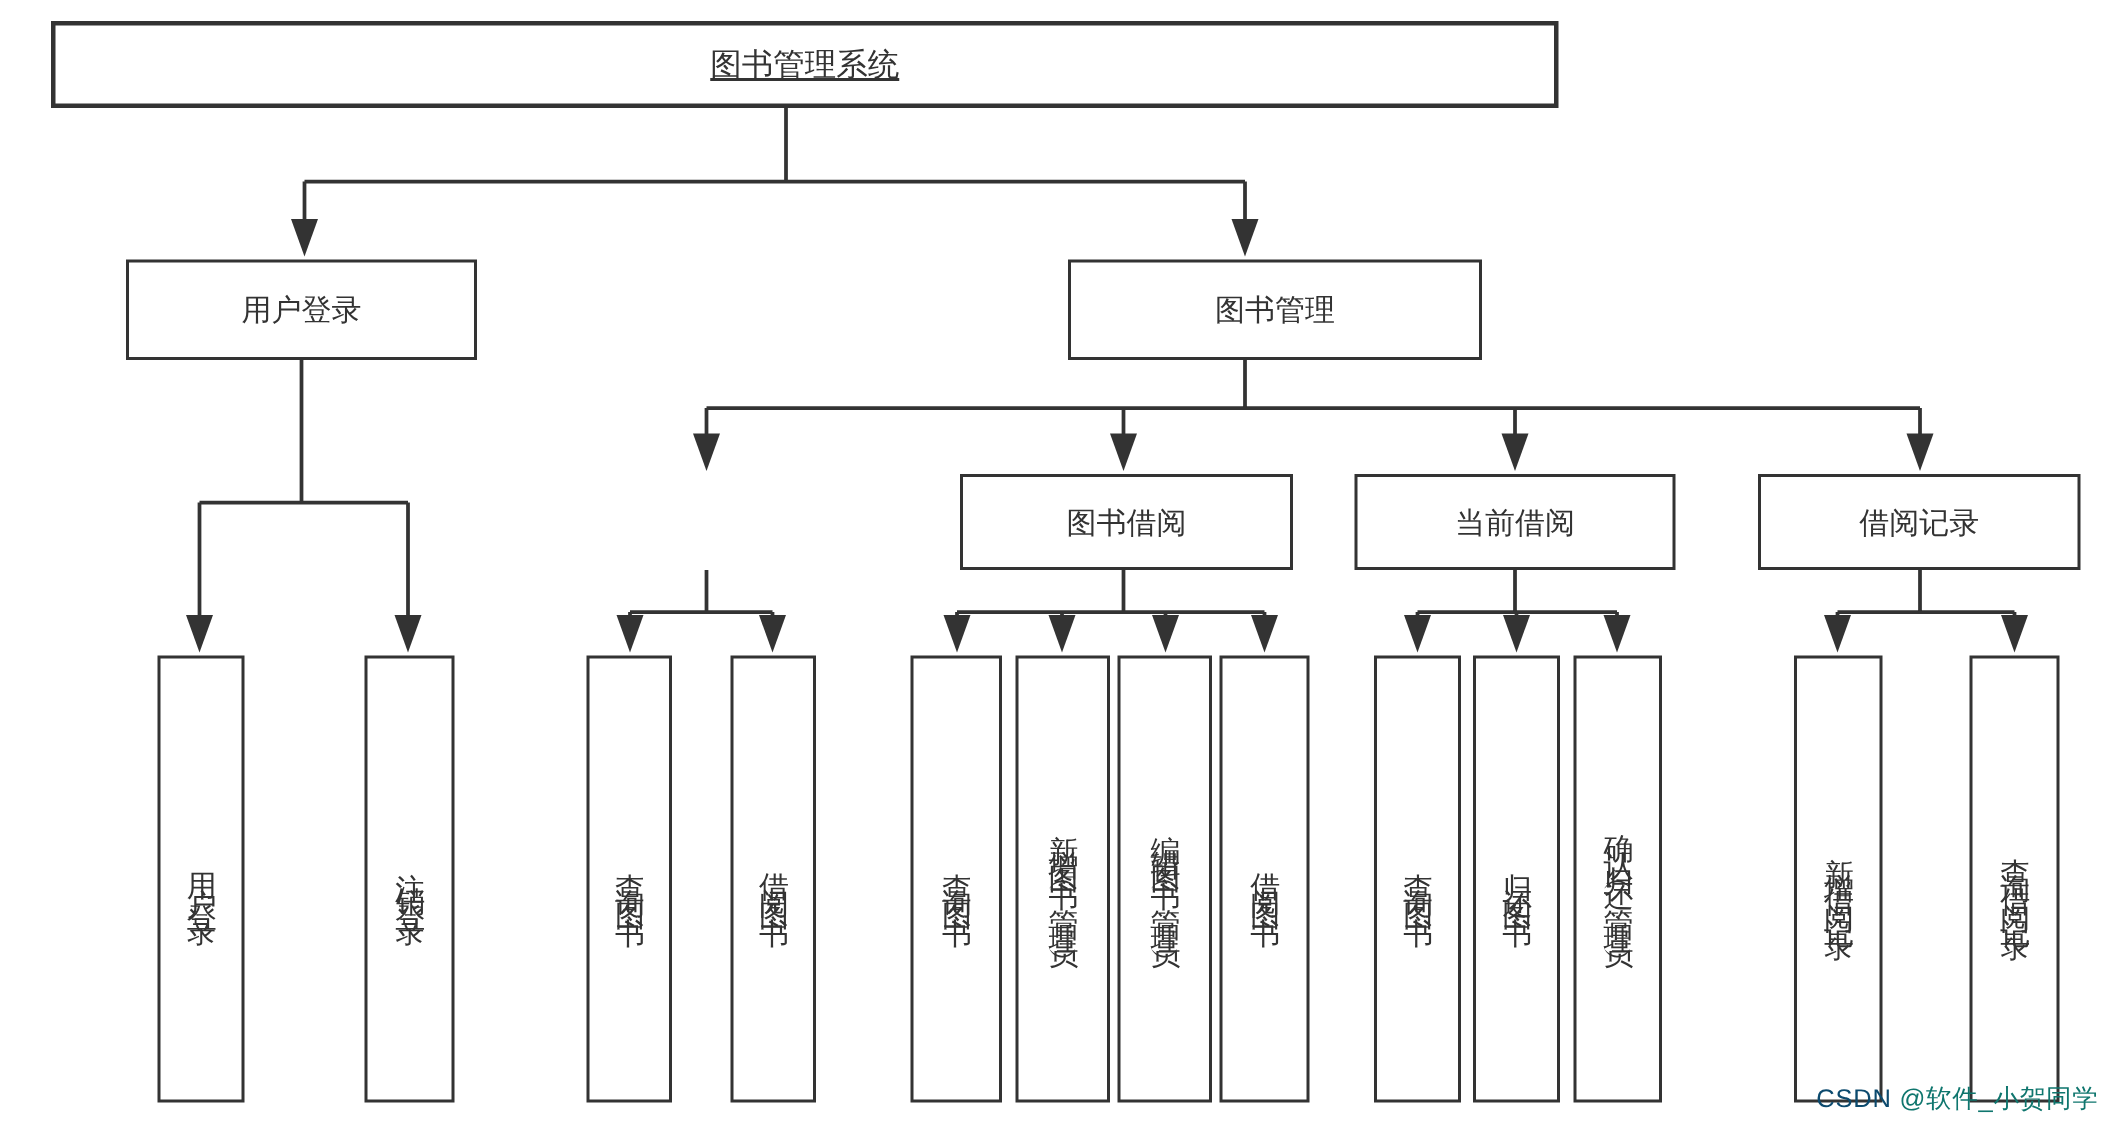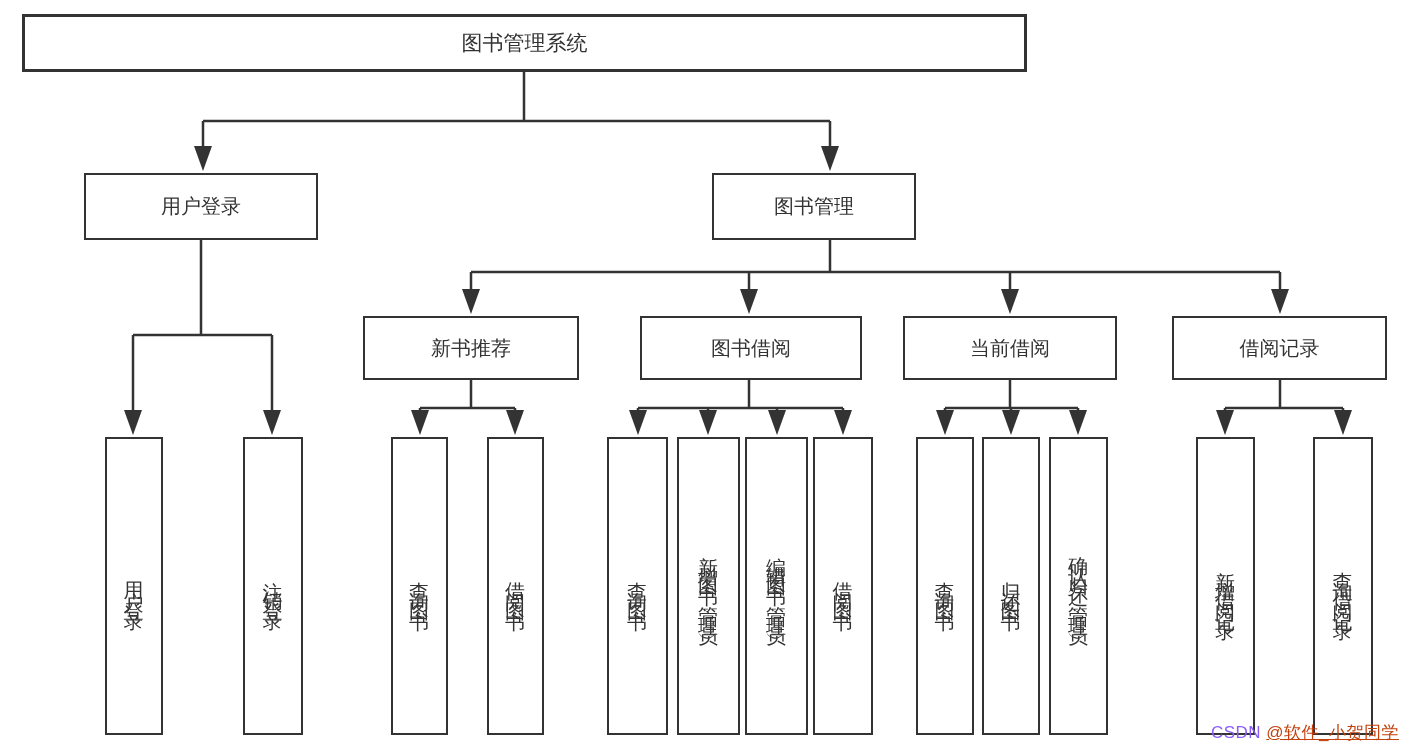--- a/index.html
+++ b/index.html
@@ -48,22 +48,22 @@
     white-space: nowrap;
   }
   .watermark {
     position: absolute;
     right: 6px;
     bottom: 3px;
     font-size: 17px;
     letter-spacing: 0.5px;
     white-space: nowrap;
   }
-  .wm-site   { color: #8b5cf6; }
-  .wm-author { color: #c2410c; text-decoration: underline; }
+  .wm-site   { color: #0c4a6e; }
+  .wm-author { color: #0f766e; }
 </style>
 </head>
 <body>
 
 <div class="stage">
 
   <svg class="connectors" viewBox="0 0 1405 747">
 
     <g>
       <path d="M524 72 V121 M203 121 H830 M203 121 V148 M830 121 V148"></path>
@@ -106,34 +106,31 @@
       <polygon points="1069,410 1087,410 1078,435"></polygon>
     </g>
 
     <g>
       <path d="M1280 380 V408 M1225 408 H1343 M1225 408 V412 M1343 408 V412"></path>
       <polygon points="1216,410 1234,410 1225,435"></polygon>
       <polygon points="1334,410 1352,410 1343,435"></polygon>
     </g>
   </svg>
 
-  <div class="box root-box" style="left:22px; top:14px; width:1005px; height:58px;">
+  <div class="box root-box" style="left:34px; top:14px; width:1005px; height:58px;text-decoration:underline;">
     <span>图书管理系统</span>
   </div>
 
   <div class="box lvl-box" style="left:84px; top:173px; width:234px; height:67px;">
     <span>用户登录</span>
   </div>
-  <div class="box lvl-box" style="left:712px; top:173px; width:204px; height:67px;">
+  <div class="box lvl-box" style="left:712px; top:173px; width:276px; height:67px;">
     <span>图书管理</span>
   </div>
 
-  <div class="box lvl-box" style="left:363px; top:316px; width:216px; height:64px;">
-    <span>新书推荐</span>
-  </div>
   <div class="box lvl-box" style="left:640px; top:316px; width:222px; height:64px;">
     <span>图书借阅</span>
   </div>
   <div class="box lvl-box" style="left:1172px; top:316px; width:215px; height:64px;">
     <span>借阅记录</span>
   </div>
   <div class="box lvl-box" style="left:903px; top:316px; width:214px; height:64px;">
     <span>当前借阅</span>
   </div>
 

